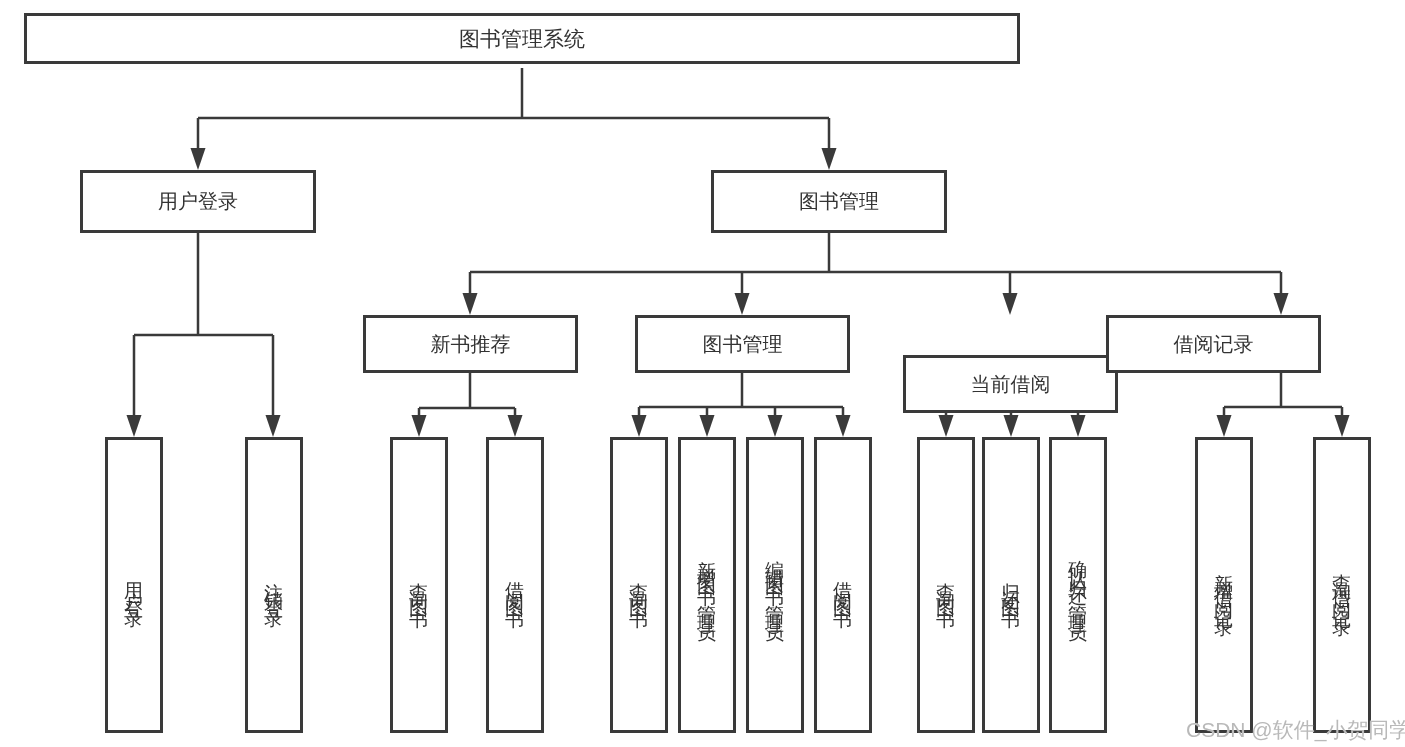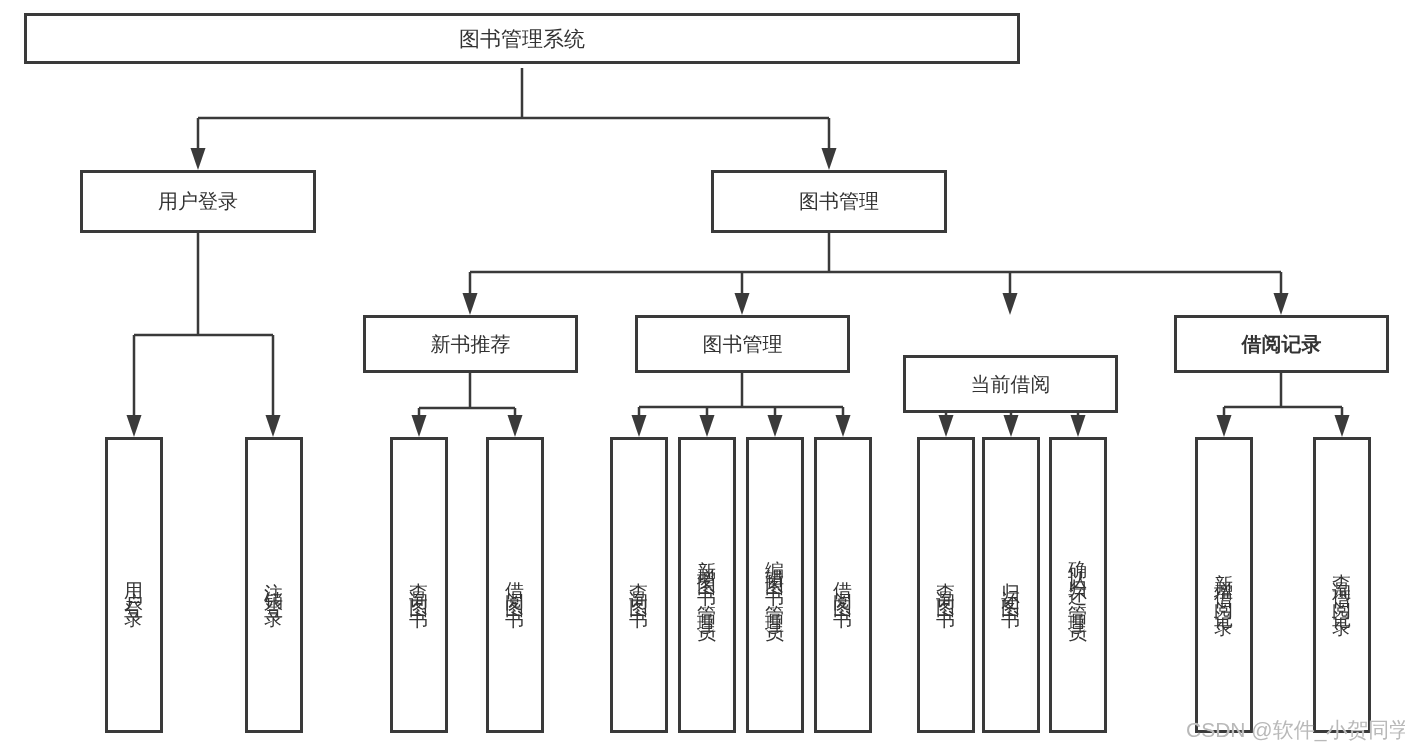--- a/index.html
+++ b/index.html
@@ -28,21 +28,21 @@
     text-align: center;
   }
   .n-root  { left: 24px;  top: 13px;  width: 996px; height: 51px; font-size: 21px; }
   .n-lv2   { top: 170px; width: 236px; height: 63px; font-size: 20px; }
   .n-user  { left: 80px; }
   .n-mgmt  { left: 711px; padding-left: 20px; }
   .n-lv3   { top: 315px; width: 215px; height: 58px; font-size: 20px; }
   .n-rec   { left: 363px; }
   .n-bor   { left: 635px; }
   .n-cur   { left: 903px; margin-top: 40px; }
-  .n-rcd   { left: 1174px; font-weight: bold; }
+  .n-rcd   { left: 1106px; }
   .leaf {
     top: 437px; width: 58px; height: 296px;
     font-size: 19px;
   }
   .leaf span {
     writing-mode: vertical-rl;
     text-orientation: mixed;
     letter-spacing: 9px;
     line-height: 1;
     white-space: nowrap;

